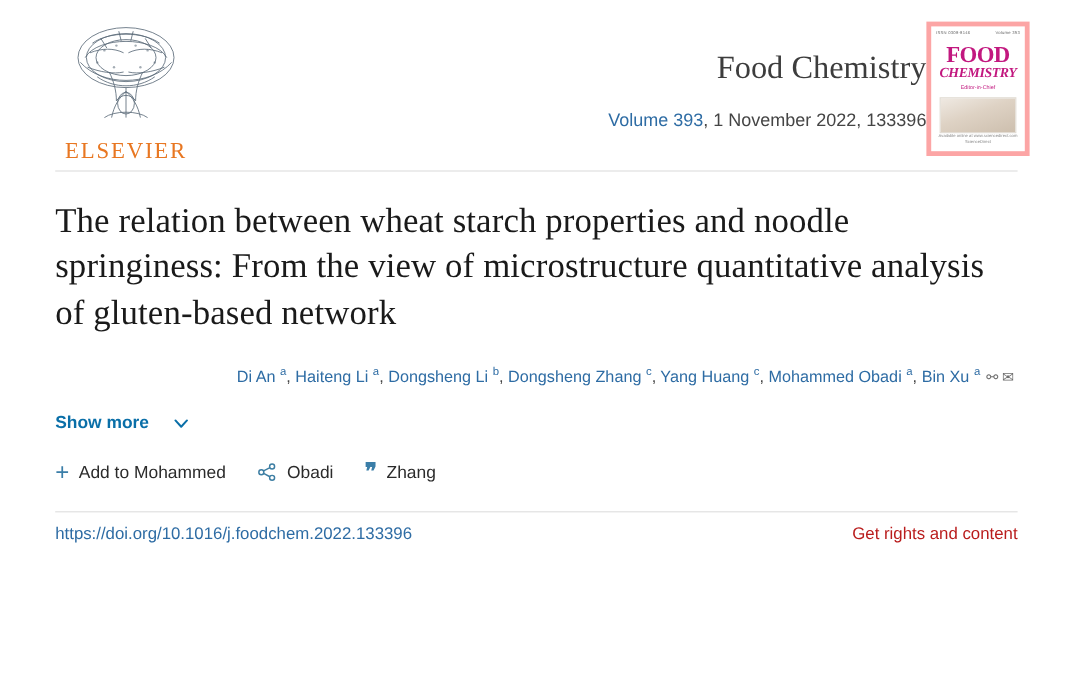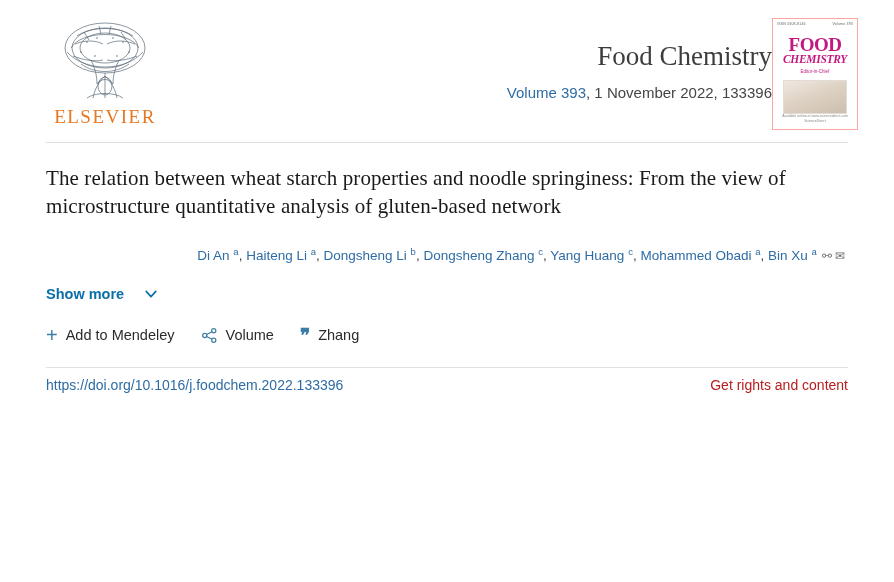--- a/index.html
+++ b/index.html
@@ -39,50 +39,50 @@
   }
   .elsevier-tree {
     width: 108px;
     height: 88px;
   }
   .elsevier-word {
     font-family: "Liberation Serif", serif;
     font-size: 19px;
     letter-spacing: 1.5px;
     color: #e87722;
-    margin-top: 0;
+    margin-top: 10px;
     font-weight: 400;
   }
   .journal-block {
     flex: 1;
     text-align: right;
     padding-top: 26px;
   }
   .journal-title {
     font-family: "Liberation Serif", serif;
     font-size: 27px;
     color: #3d3d3d;
     font-weight: 400;
     line-height: 1.2;
   }
   .journal-meta {
-    margin-top: 12px;
+    margin-top: 20px;
     font-size: 15px;
     color: #3c5a77;
   }
   .journal-meta .vol {
     color: #2e6ca4;
   }
   .journal-meta .dates {
     color: #454545;
   }
   .cover {
     width: 86px;
     height: 112px;
-    border: 1px solid #fca5a5;
+    border: 4px solid #fca5a5;
     background: #ffffff;
     box-sizing: border-box;
     display: flex;
     flex-direction: column;
     align-items: center;
     margin-top: 4px;
     margin-right: 8px;
     overflow: hidden;
   }
   .cover-top {
@@ -131,21 +131,21 @@
 
   .divider {
     height: 1px;
     background: #e0e0e0;
     margin: 10px 46px 0 46px;
   }
 
   
   .article-title {
     font-family: "Liberation Serif", serif;
-    font-size: 21px;
+    font-size: 29px;
     line-height: 1.32;
     color: #1a1a1a;
     font-weight: 400;
     margin: 22px 46px 0 46px;
     letter-spacing: 0.1px;
   }
 
   
   .authors {
     margin: 24px 46px 0 46px;
@@ -332,34 +332,34 @@
     <svg class="chev" viewBox="0 0 16 16">
       <path d="M2.5 5 L8 11 L13.5 5" fill="none" stroke="#0a6fa8" stroke-width="1.9" stroke-linecap="round" stroke-linejoin="round"></path>
     </svg>
   </div>
 
   
   <div class="actions">
 
     <div class="action">
       <span class="glyph plus">+</span>
-      <span>Add to Mendeley</span>
+      <span>Add to Mohammed</span>
     </div>
 
     <div class="action">
       <span class="glyph">
         <svg width="17" height="17" viewBox="0 0 18 18">
           <circle cx="13.5" cy="4" r="2.2" fill="none" stroke="#3d7ea3" stroke-width="1.3"></circle>
           <circle cx="13.5" cy="14" r="2.2" fill="none" stroke="#3d7ea3" stroke-width="1.3"></circle>
           <circle cx="4" cy="9" r="2.2" fill="none" stroke="#3d7ea3" stroke-width="1.3"></circle>
           <line x1="6" y1="7.9" x2="11.6" y2="5" stroke="#3d7ea3" stroke-width="1.3"></line>
           <line x1="6" y1="10.1" x2="11.6" y2="13" stroke="#3d7ea3" stroke-width="1.3"></line>
         </svg>
       </span>
-      <span>Volume</span>
+      <span>Obadi</span>
     </div>
 
     <div class="action">
       <span class="glyph quote-mark">❞</span>
       <span>Zhang</span>
     </div>
   </div>
 
   
   <div class="footer-divider"></div>

